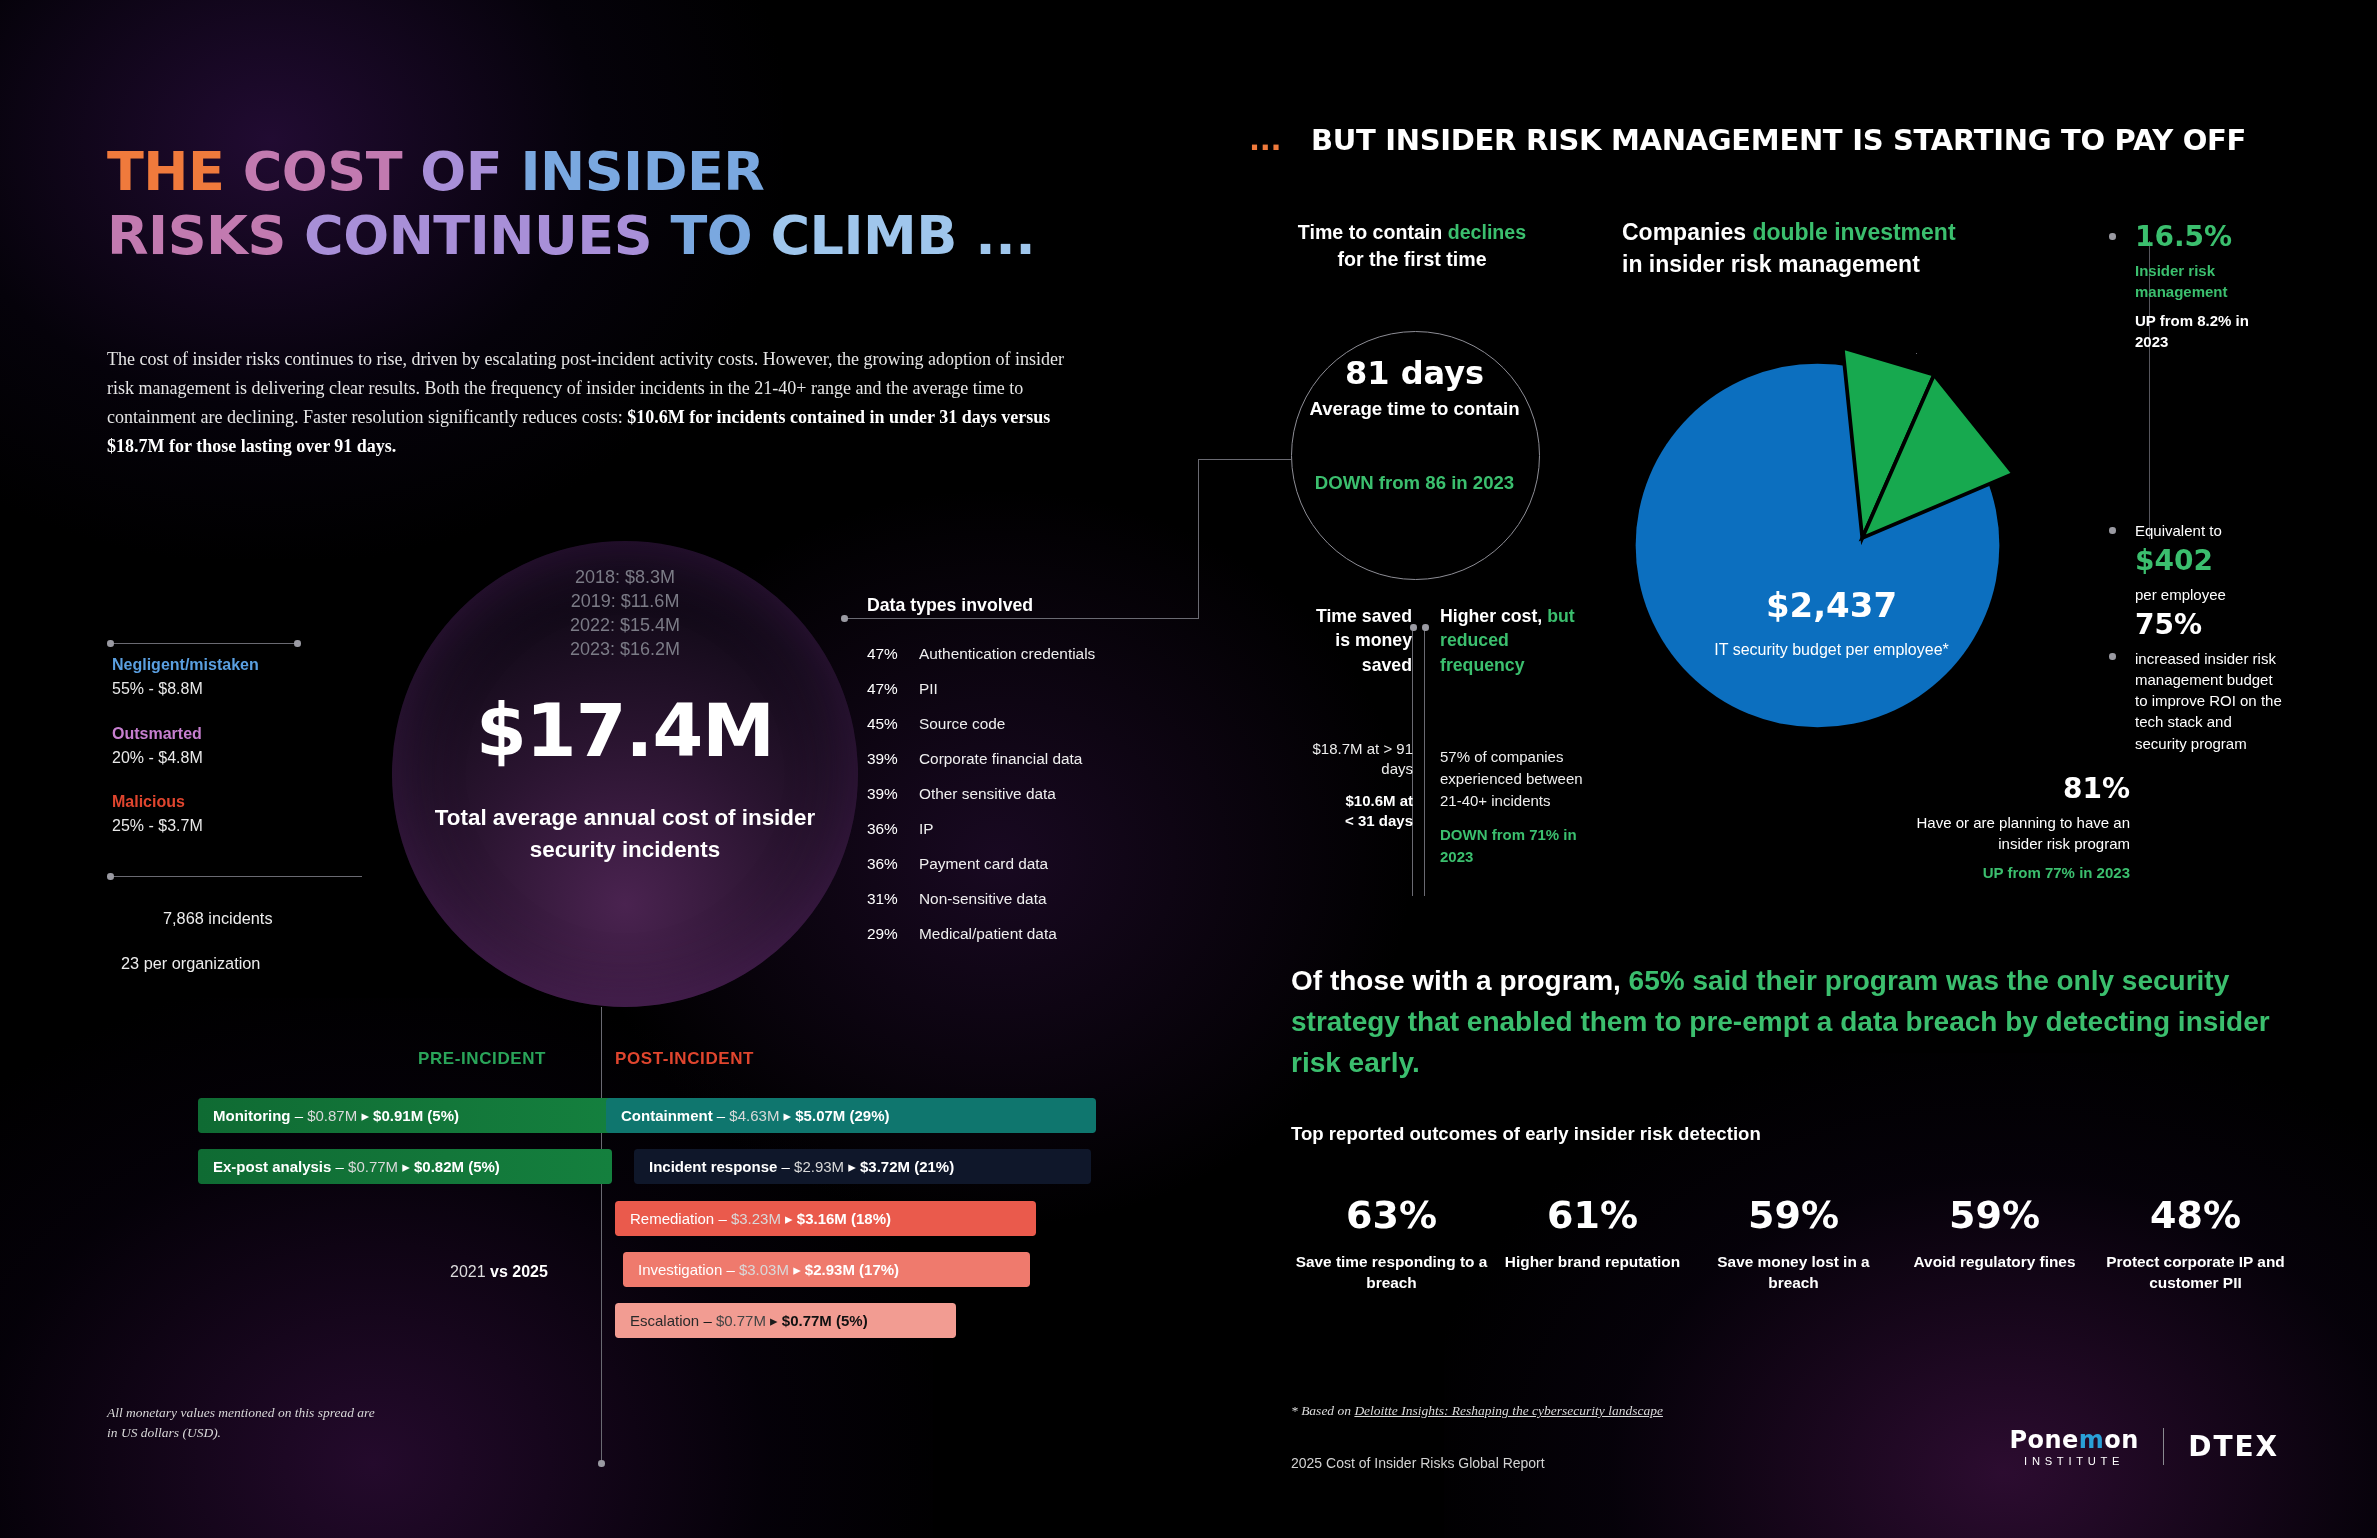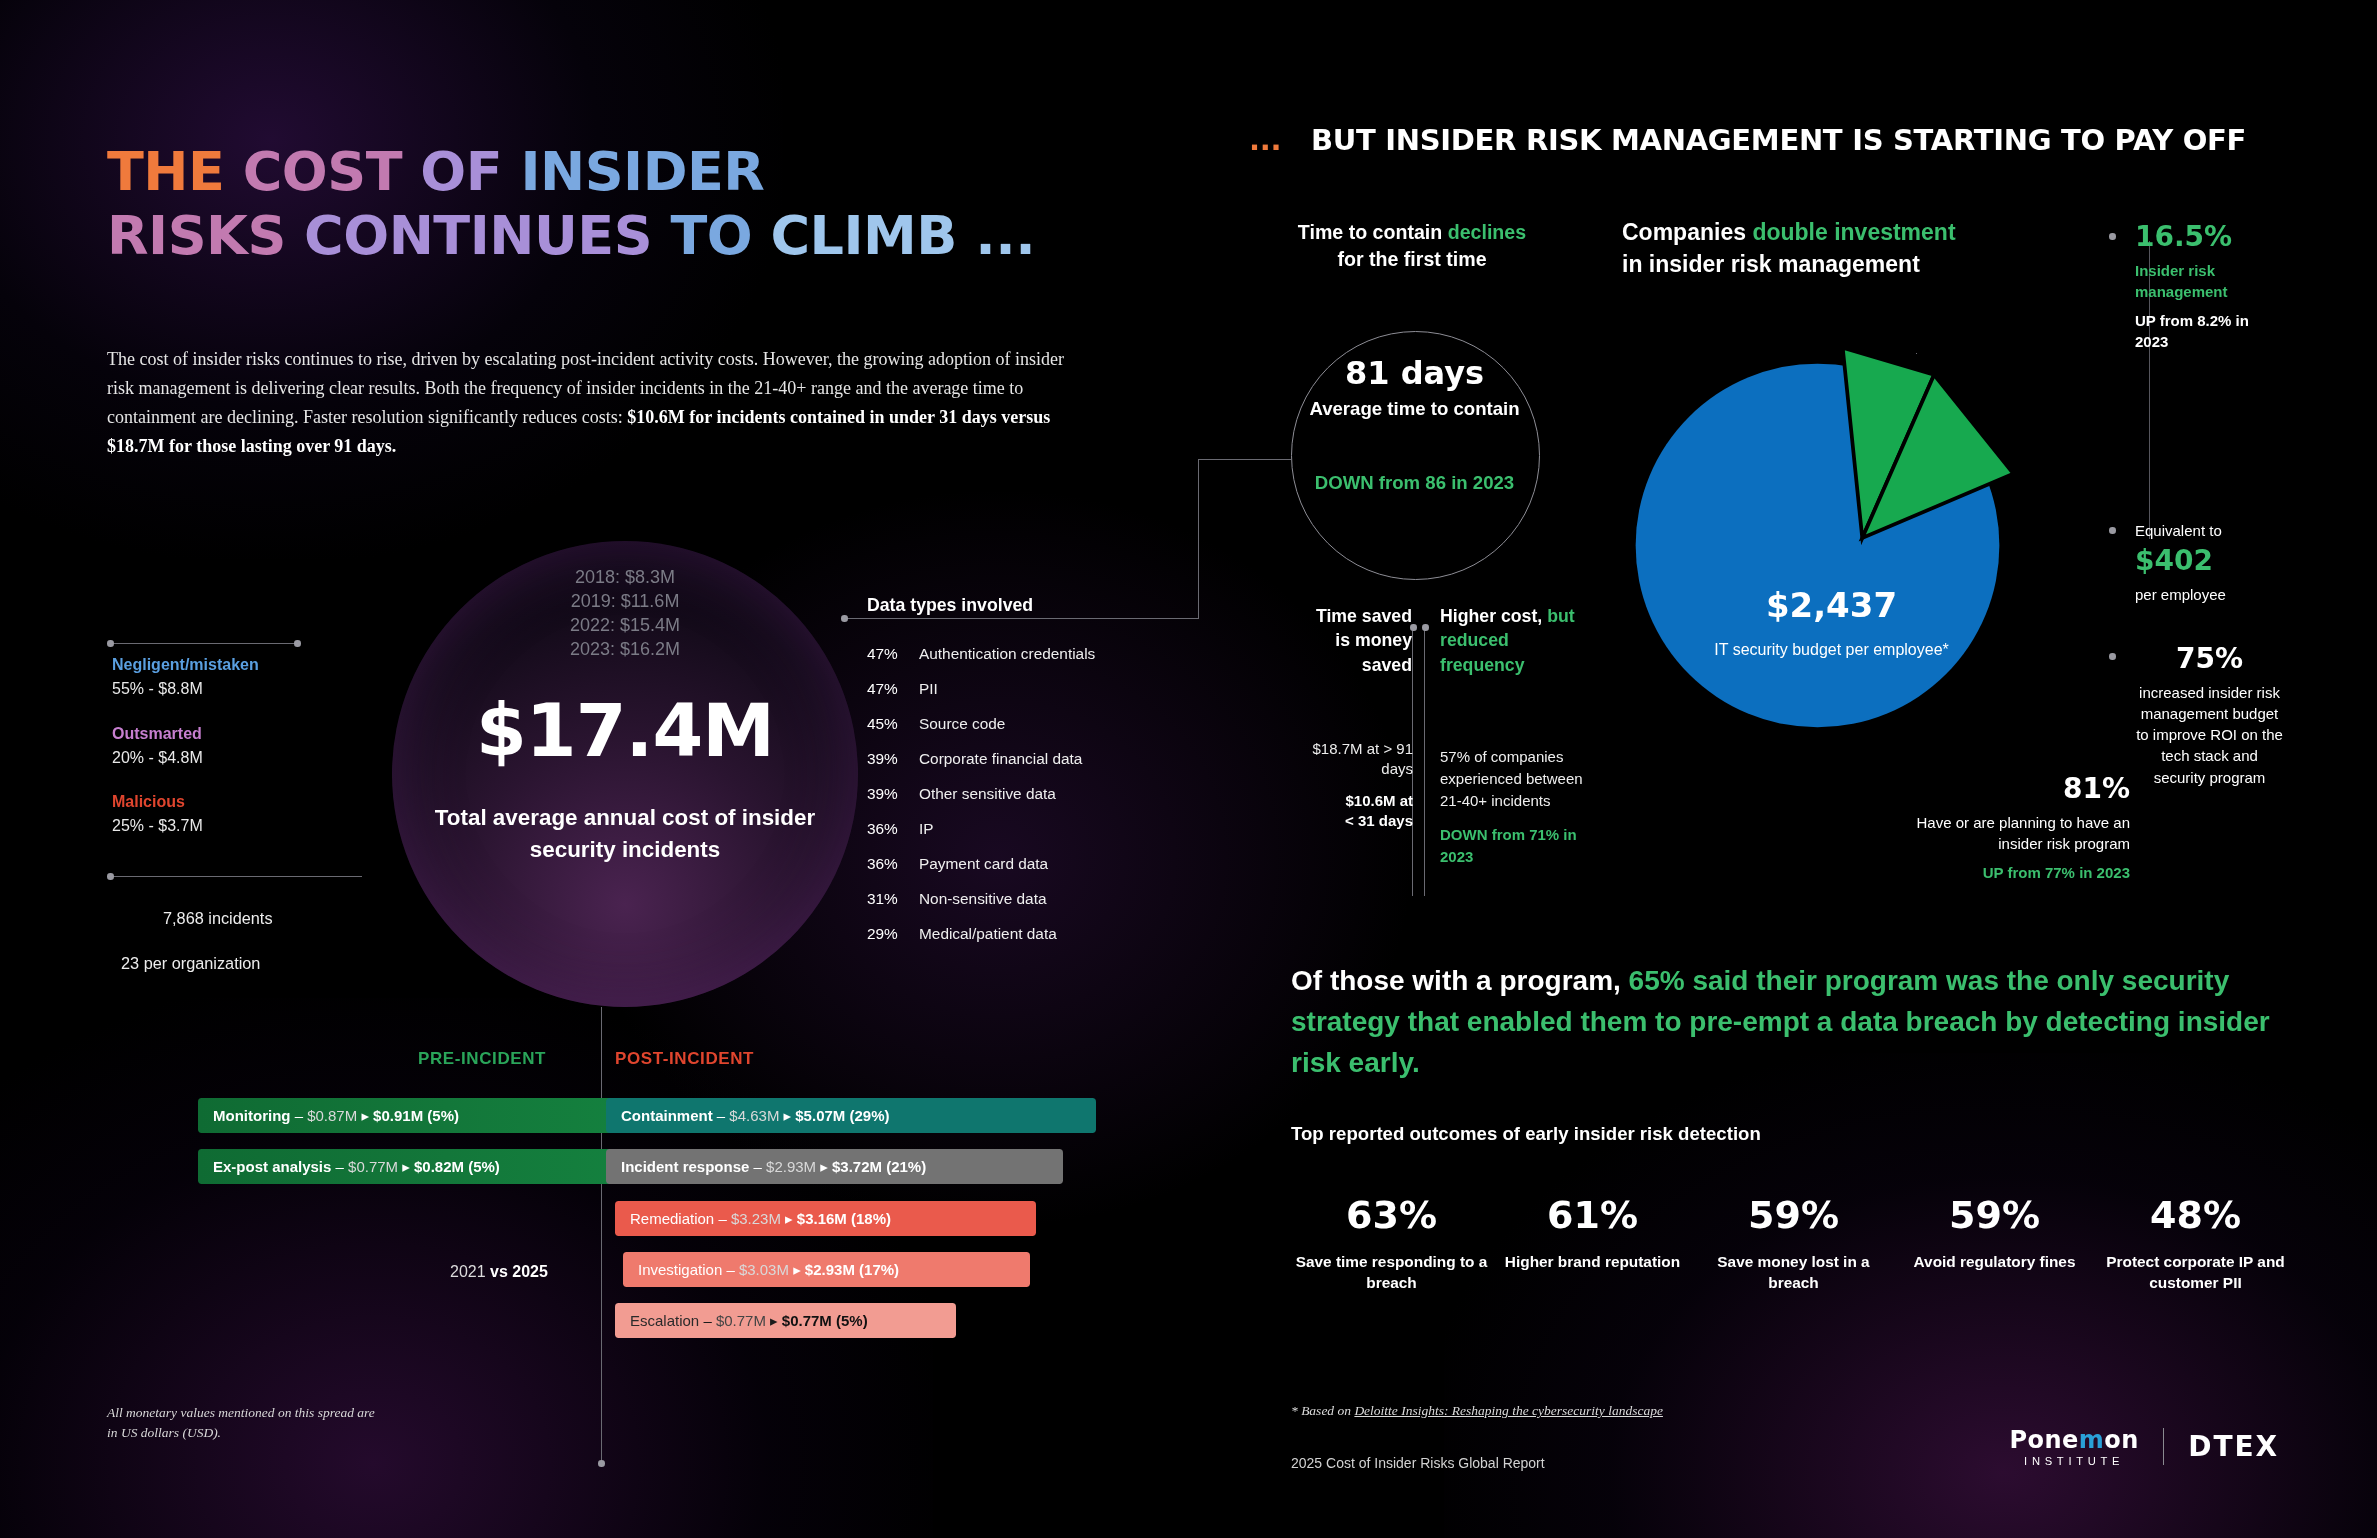--- a/index.html
+++ b/index.html
@@ -66,21 +66,21 @@
   .drow .nm{color:#efefef;}
   .pp-pre{position:absolute;left:418px;top:1049px;font-size:17px;font-weight:bold;color:#2aa55a;letter-spacing:0.6px;}
   .pp-post{position:absolute;left:615px;top:1049px;font-size:17px;font-weight:bold;color:#e0452e;letter-spacing:0.6px;}
 
   .bar{position:absolute;height:35px;border-radius:3.7px;display:flex;align-items:center;padding-left:15px;
     font-size:15px;white-space:nowrap;}
   .bar .strike{color:#d9d9d9;}
   .bar b{font-weight:bold;}
   .bar-green{background:linear-gradient(90deg,#0f6b33 0%,#13773a 60%,#14803e 100%);}
   .bar-red1{background:#0f766e;}
-  .bar-red2{background:#737373;}
+  .bar-red2{background:#0f172a;margin-left:28px;}
   .bar-red3{background:#ea5a4c;}
   .bar-red4{background:#ef7a6d;}
   .bar-red5{background:#f29c92;}
 
   .vs2023{position:absolute;left:450px;top:1263px;font-size:16px;color:#dcdcdc;}
   .vs2023 b{color:#fff;font-weight:bold;}
 
   .footnote{position:absolute;left:107px;top:1403px;width:280px;font-size:13.5px;line-height:1.45;
     font-style:italic;color:#d8d8d8;font-family:"Liberation Serif", serif;}
 
@@ -335,21 +335,21 @@
     <span class="grnb">Insider risk management</span>
     <div style="margin-top:7.5px;font-weight:bold;">UP from 8.2% in 2023</div>
   </div>
 
   <div class="rk" style="left:2135px;top:520px;width:149px;position:absolute;">
     <div>Equivalent to</div>
     <span class="big">$402</span>
     <div>per employee</div>
   </div>
 
-  <div class="rk" style="left:2135px;top:639px;width:149px;position:absolute;text-align:center;">
+  <div class="rk" style="left:2135px;top:605px;width:149px;position:absolute;">
     <span class="bigw">75%</span>
     <div>increased insider risk management budget to improve ROI on the tech stack and security program</div>
   </div>
 
   <div class="rk" style="left:1874px;top:769px;width:256px;position:absolute;text-align:right;">
     <span class="bigw">81%</span>
     <div>Have or are planning to have an insider risk program</div>
     <div class="grnb" style="margin-top:7.5px;">UP from 77% in 2023</div>
   </div>
 

